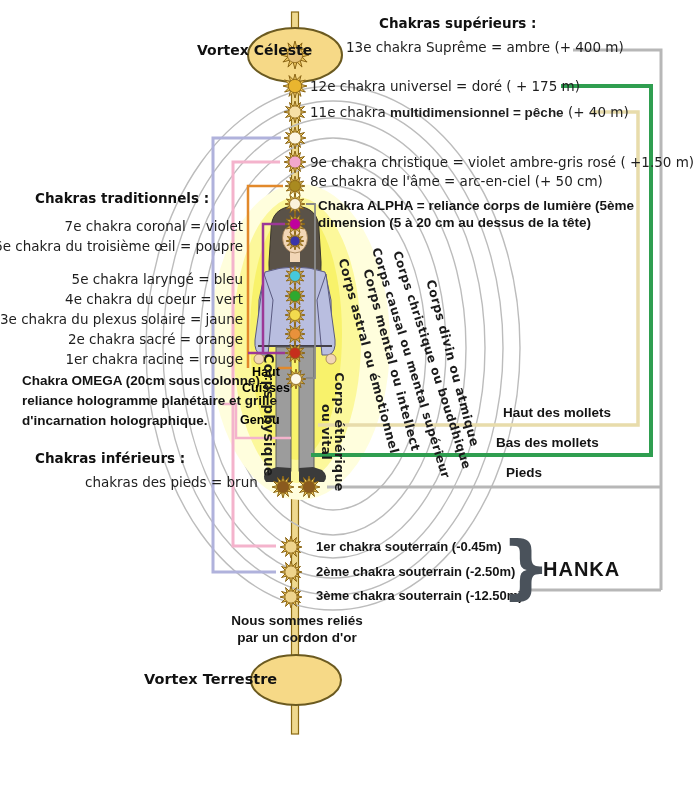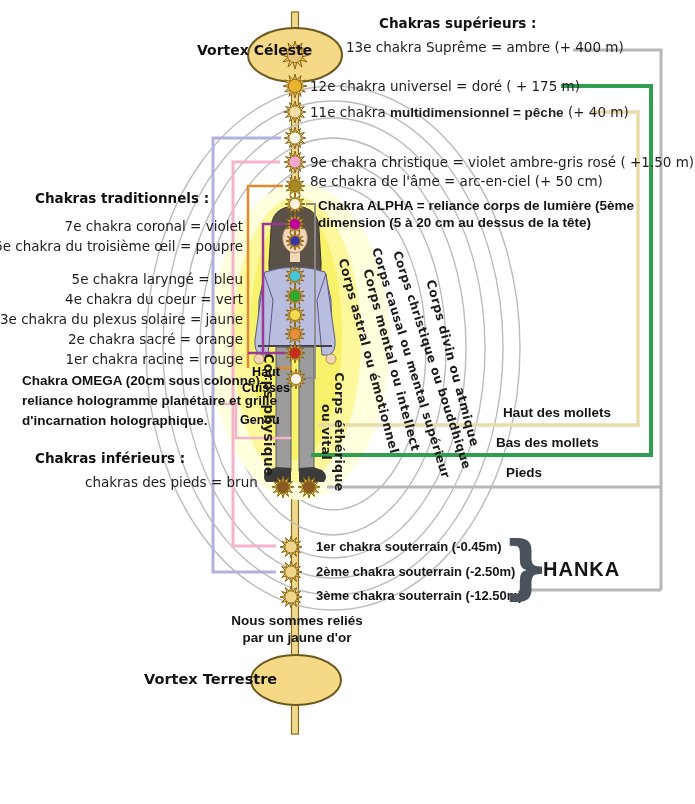--- a/index.html
+++ b/index.html
@@ -223,18 +223,18 @@
   <div class="abs sans" style="left:506px;top:465px;">Pieds</div>
 
   <div class="abs sans" style="left:316px;top:539px;font-size:13px;">1er chakra souterrain (-0.45m)</div>
   <div class="abs sans" style="left:316px;top:564px;font-size:13px;">2ème chakra souterrain (-2.50m)</div>
   <div class="abs sans" style="left:316px;top:588px;font-size:13px;">3ème chakra souterrain (-12.50m)</div>
   <div class="abs brace" style="left:501px;top:534px;">}</div>
   <div class="abs sans" style="left:543px;top:558px;font-size:20px;letter-spacing:1px;">HANKA</div>
 
   <div class="abs sans center" style="left:212px;top:612px;width:170px;line-height:17px;">
     <div>Nous sommes reliés</div>
-    <div>par un jaune d'or</div>
+    <div>par un cordon d'or</div>
   </div>
 
   <div class="abs lblb" style="left:144px;top:671px;font-size:14.5px;">Vortex Terrestre</div>
 
 </div>
 
 </body></html>

